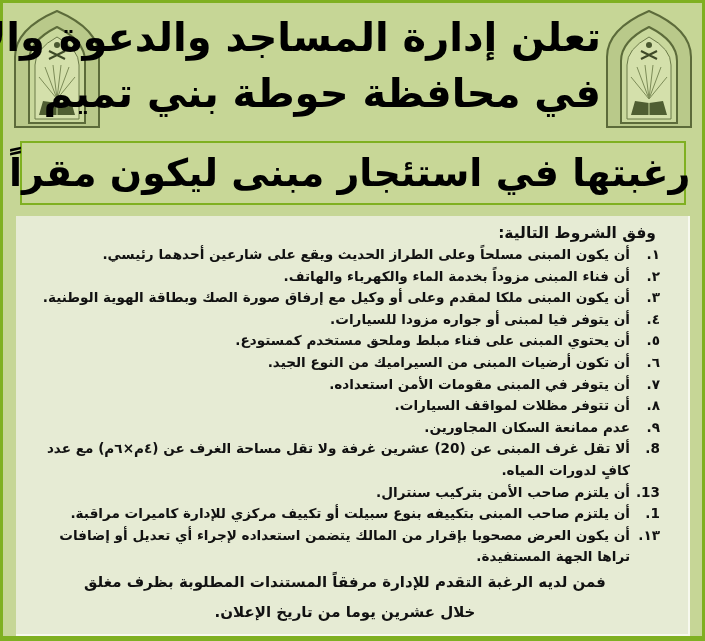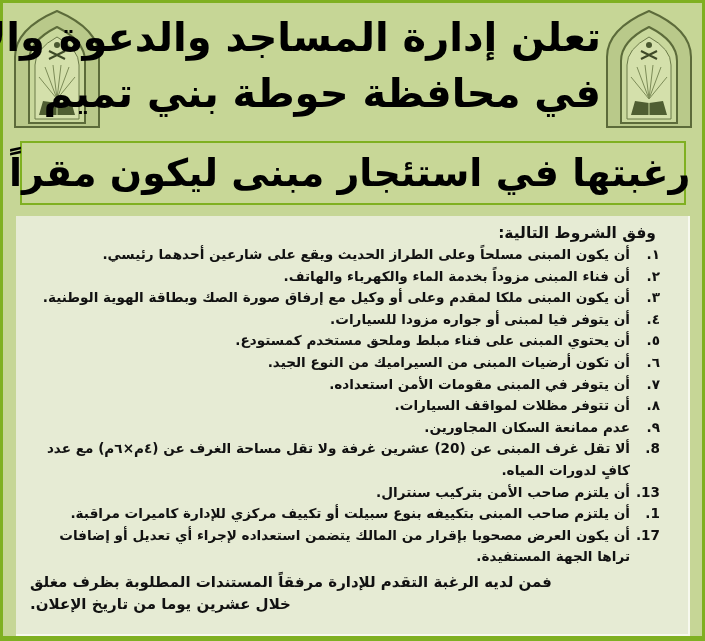--- a/index.html
+++ b/index.html
@@ -51,21 +51,21 @@
     .intro {
       font-size: 15.5px; font-weight: bold; line-height: 22px; margin-right: 4px;
     }
     .list { margin: 0; padding: 0; list-style: none; }
     .item {
       display: flex; font-size: 13.6px; font-weight: bold; line-height: 21.6px;
     }
     .num { width: 30px; flex: none; text-align: right; }
     .txt { flex: 1; }
     .closing {
-      text-align: left; font-size: 15px; font-weight: bold; line-height: 22px;
+      text-align: center; font-size: 15px; font-weight: bold; line-height: 22px;
       margin-top: 3px;
     }
     .mosque-svg { width: 100%; height: 100%; }
   </style>
 </head>
 <body>
 
 <div class="frame">
 
   <div class="header">
@@ -146,21 +146,21 @@
         </li>
       <li class="item">
           <span class="num">13.</span>
           <span class="txt">أن يلتزم صاحب الأمن بتركيب سنترال.</span>
         </li>
       <li class="item">
           <span class="num">1.</span>
           <span class="txt">أن يلتزم صاحب المبنى بتكييفه بنوع سبيلت أو تكييف مركزي للإدارة كاميرات مراقبة.</span>
         </li>
       <li class="item">
-          <span class="num">17.</span>
+          <span class="num">١٣.</span>
           <span class="txt">أن يكون العرض مصحوبا بإقرار من المالك يتضمن استعداده لإجراء أي تعديل أو إضافات تراها الجهة المستفيدة.</span>
         </li>
     </ol>
     <div class="closing">فمن لديه الرغبة التقدم للإدارة مرفقاً المستندات المطلوبة بظرف مغلق</div>
-    <div class="closing" style="margin-top:0">خلال عشرين يوما من تاريخ الإعلان.</div>
+    <div class="closing" style="margin-top:8px">خلال عشرين يوما من تاريخ الإعلان.</div>
   </div>
 
 </div>
 
 </body></html>

